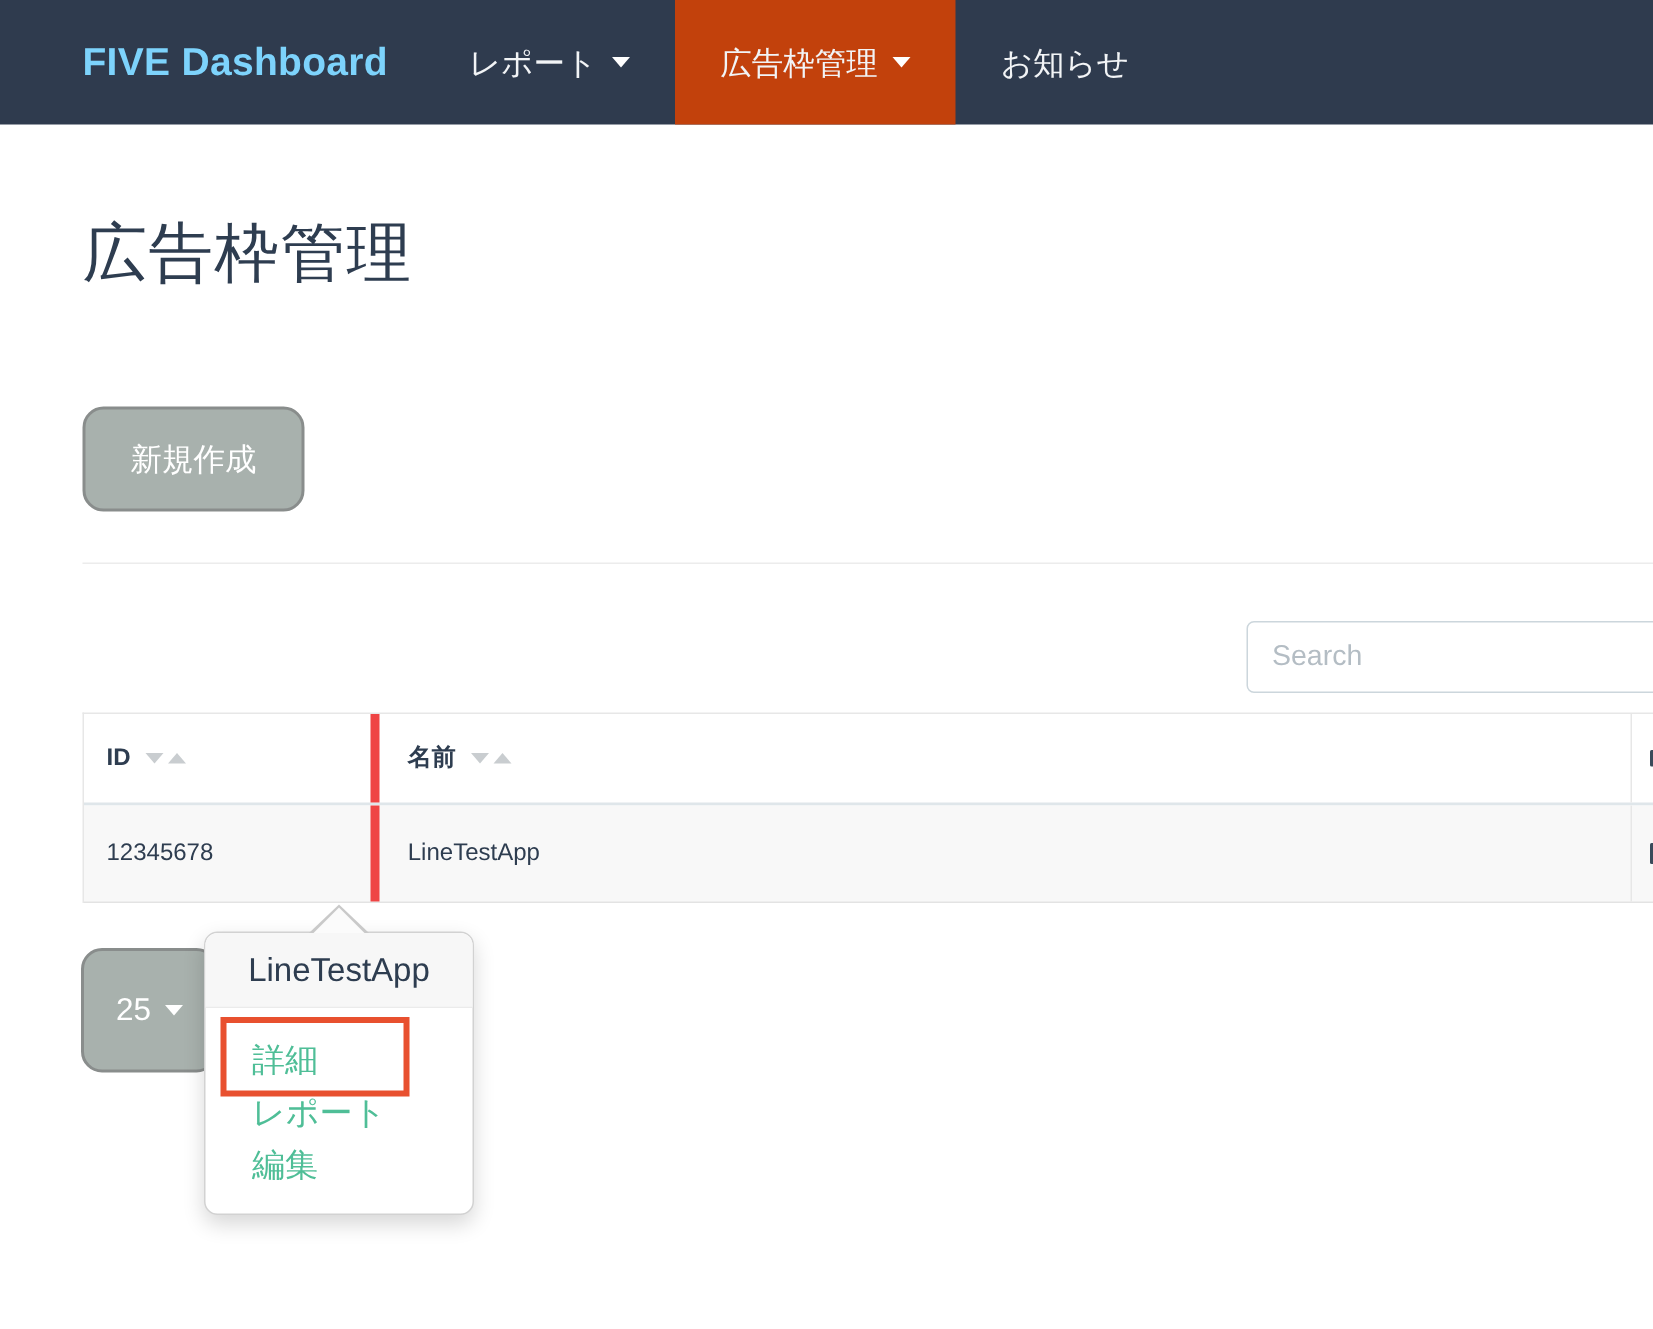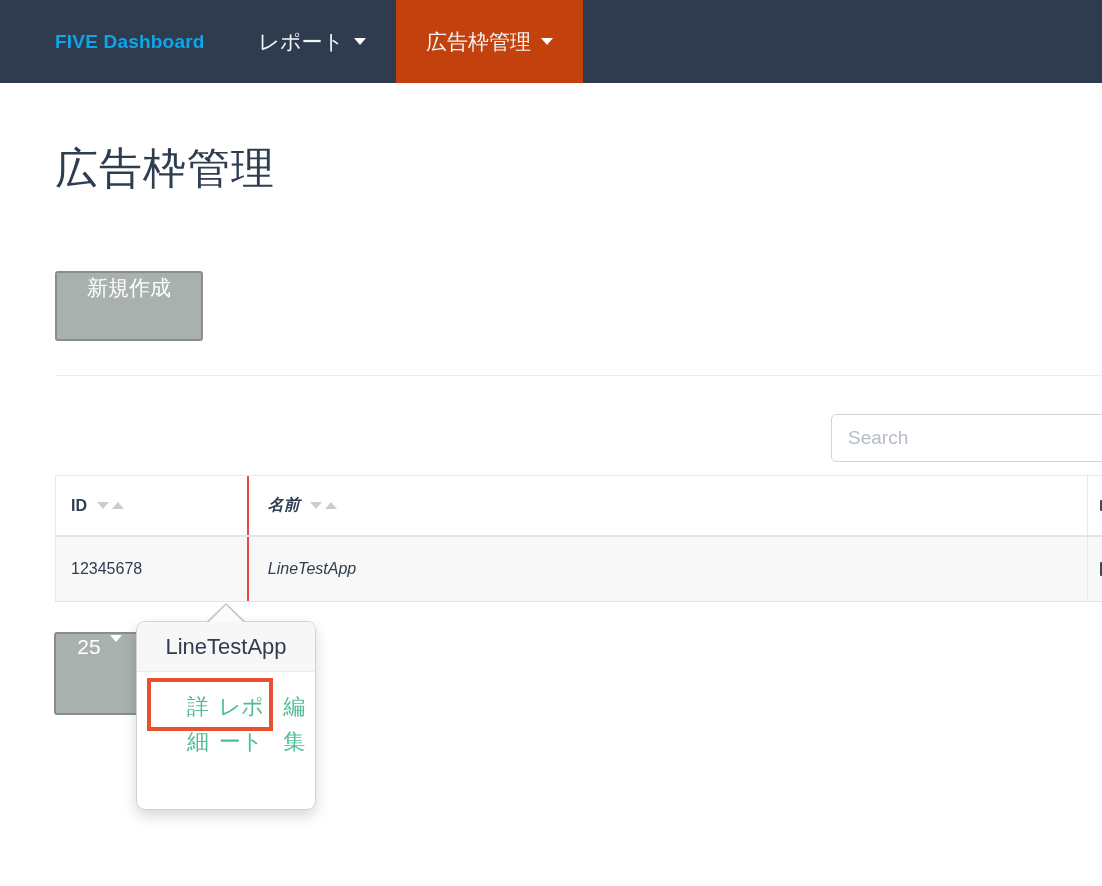--- a/index.html
+++ b/index.html
@@ -10,43 +10,43 @@
   }
   .screen{position:relative;width:1102px;height:886px;overflow:hidden;background:#fff;}
 
   
   .navbar{
     position:absolute;top:0;left:0;width:100%;height:83px;
     background:#2f3b4e;display:flex;align-items:stretch;
   }
   .brand{
     margin-left:55px;display:flex;align-items:center;
-    color:#0ea5e9;font-size:19px;font-weight:700;letter-spacing:.2px;white-space:nowrap;
+    color:#7dd3fc;font-size:26px;font-weight:700;letter-spacing:.2px;white-space:nowrap;
   }
   .nav-items{display:flex;margin-left:24px;}
   .nav-item{
     display:flex;align-items:center;padding:0 30px;color:#f2f4f6;
     font-size:21px;cursor:pointer;white-space:nowrap;text-decoration:none;
   }
   .nav-item.active{background:#c2410c;}
   .navcaret{
     width:0;height:0;margin-left:10px;display:inline-block;
     border-left:6px solid transparent;border-right:6px solid transparent;
     border-top:7px solid #fff;
   }
 
   
   .page-title{
     position:absolute;left:55px;top:140px;
     font-size:43px;color:#2e3d50;font-weight:400;letter-spacing:1px;
   }
   .btn-gray{
     position:absolute;box-sizing:border-box;
-    background:#a8b1ad;border:2px solid #898d8c;border-radius:3px;
-    color:#fff;display:flex;align-items:flex-start;justify-content:center;
+    background:#a8b1ad;border:2px solid #898d8c;border-radius:14px;
+    color:#fff;display:flex;align-items:center;justify-content:center;
     cursor:pointer;font-size:21px;
   }
   .create-btn{left:55px;top:271px;width:148px;height:70px;}
   .divider{position:absolute;left:55px;top:375px;width:1047px;height:1px;background:#ececec;}
 
   
   .search-input{
     position:absolute;left:831px;top:414px;width:290px;height:48px;box-sizing:border-box;
     border:1px solid #ccd6dc;border-radius:5px;padding:0 16px;
     font-size:19px;color:#55606a;font-family:inherit;outline:none;background:#fff;
@@ -56,21 +56,21 @@
   
   .media-table{
     position:absolute;left:55px;top:475px;width:1152px;
     border-top:1px solid #e7e7e7;border-left:1px solid #e7e7e7;box-sizing:border-box;
   }
   .thead{display:flex;height:59px;background:#fff;border-bottom:2px solid #dfe6ea;}
   .trow{display:flex;height:64px;background:#f8f8f8;border-bottom:1px solid #e3e3e3;}
   .cell{display:flex;align-items:center;box-sizing:border-box;padding-left:15px;
         font-size:16px;color:#2e3d50;}
   .col-id{width:191px;}
-  .col-name{width:841px;border-left:2px solid #ef4444;padding-left:19px;font-style:italic;}
+  .col-name{width:841px;border-left:6px solid #ef4444;padding-left:19px;}
   .col-extra{width:120px;border-left:1px solid #e7e7e7;padding-left:12px;}
   .th{font-weight:700;}
   .sort{display:inline-flex;align-items:center;gap:3px;margin-left:10px;}
   .tri-down{width:0;height:0;border-left:6px solid transparent;border-right:6px solid transparent;border-top:7px solid #c9cdd0;}
   .tri-up{width:0;height:0;border-left:6px solid transparent;border-right:6px solid transparent;border-bottom:7px solid #c9cdd0;}
   .clip-sliver{width:3px;height:11px;background:#3a4a5a;border-radius:1px;}
 
   
   .pagesize-btn{left:54px;top:632px;width:91px;height:83px;z-index:1;}
   .btncaret{
@@ -93,21 +93,21 @@
   .arrow-inner{
     position:absolute;top:-17px;left:71px;width:0;height:0;
     border-left:18px solid transparent;border-right:18px solid transparent;
     border-bottom:18px solid #fbfbfb;
   }
   .popover-title{
     height:49px;background:#f7f7f7;border-bottom:1px solid #ebebeb;
     border-radius:8px 8px 0 0;display:flex;align-items:center;justify-content:center;
     font-size:22px;color:#2e3d50;position:relative;z-index:1;
   }
-  .popover-links{position:relative;padding:17px 0 0 31px;display:flex;flex-direction:row;z-index:1;margin-left:19px;}
+  .popover-links{position:relative;padding:17px 0 0 31px;display:flex;flex-direction:column;z-index:1;}
   .popover-link{
     color:#4fbe97;font-size:22px;line-height:35px;text-decoration:none;
     width:fit-content;cursor:pointer;
   }
   .highlight-box{
     position:absolute;left:10px;top:56px;width:118px;height:45px;
     border:4px solid #e8502f;z-index:3;pointer-events:none;background:transparent;
   }
 </style>
 </head>
@@ -118,20 +118,23 @@
   <div class="navbar">
     <div class="brand">FIVE Dashboard</div>
     <div class="nav-items">
       <a class="nav-item">
         <span>レポート</span>
         <span class="navcaret"></span>
       </a>
       <a class="nav-item active">
         <span>広告枠管理</span>
         <span class="navcaret"></span>
+      </a>
+      <a class="nav-item">
+        <span>お知らせ</span>
       </a>
     </div>
   </div>
 
   <div class="page-title">広告枠管理</div>
 
   <button class="btn-gray create-btn">
     <span>新規作成</span>
   </button>
 

